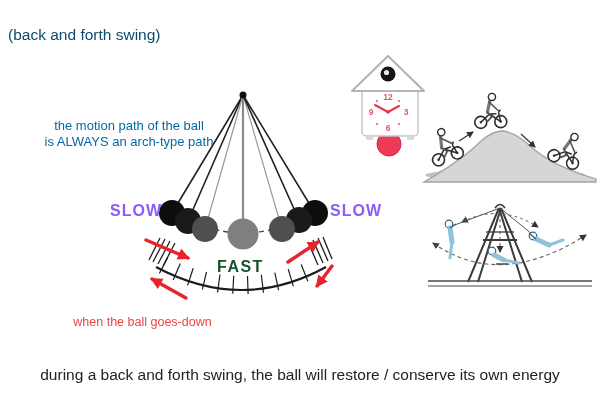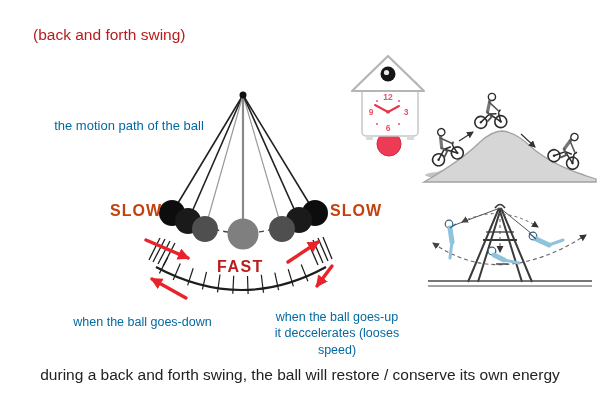--- a/index.html
+++ b/index.html
@@ -7,32 +7,32 @@
     position:relative;width:600px;height:400px;background:#ffffff;overflow:hidden;
     font-family:"Liberation Sans",sans-serif;
   }
   .abs{position:absolute;}
   #title{
     left:8px;top:3px;width:460px;
     font-size:18px;font-weight:bold;letter-spacing:.2px;color:#1b1b1b;
   }
   #subtitle{
     left:8px;top:26px;width:300px;
-    font-size:15.5px;color:#b91c1c;margin-left:25px;
+    font-size:15.5px;color:#0c4a6e;
   }
   .red-note{
     left:38px;top:118px;width:182px;text-align:center;
     font-size:13px;line-height:1.25;color:#0369a1;
   }
-  .slow{font-size:16px;letter-spacing:1px;color:#c2410c;font-weight:bold;}
+  .slow{font-size:16px;letter-spacing:1px;color:#8b5cf6;font-weight:bold;}
   #slow-left{left:110px;top:202px;}
   #slow-right{left:330px;top:202px;}
-  #fast{left:217px;top:258px;font-size:16px;letter-spacing:1.5px;color:#b91c1c;font-weight:bold;}
+  #fast{left:217px;top:258px;font-size:16px;letter-spacing:1.5px;color:#14532d;font-weight:bold;}
   .blue-note{
-    text-align:center;font-size:12.5px;line-height:1.3;color:#0369a1;
+    text-align:center;font-size:12.5px;line-height:1.3;color:#ef4444;
   }
   #note-down{left:60px;top:314px;width:165px;}
   #note-up{left:256px;top:309px;width:162px;}
   #footer-text{
     left:0;top:366px;width:600px;text-align:center;
     font-size:15.5px;color:#222;
   }
   svg text.clock-num{font-family:"Liberation Sans",sans-serif;font-size:8.5px;font-weight:bold;fill:#e85266;}
 </style>
 </head>
@@ -200,28 +200,25 @@
         <line x1="428" y1="281" x2="592" y2="281" stroke-width="1.6"></line>
         <line x1="428" y1="286" x2="592" y2="286" stroke-width="1"></line>
       </g>
     </g>
   </svg>
 
   <div id="subtitle" class="abs">(back and forth swing)</div>
 
   <div class="abs red-note">
     <div>the motion path of the ball</div>
+    <div>is ALWAYS an arch-type path</div>
   </div>
 
   <div id="slow-left" class="abs slow">SLOW</div>
   <div id="slow-right" class="abs slow">SLOW</div>
   <div id="fast" class="abs">FAST</div>
 
   <div id="note-down" class="abs blue-note">
     <div>when the ball goes-down</div>
   </div>
-  <div id="note-up" class="abs blue-note">
-    <div>when the ball goes-up</div>
-    <div>it deccelerates (looses speed)</div>
-  </div>
 
   <div id="footer-text" class="abs">during a back and forth swing, the ball will restore / conserve its own energy</div>
 </div>
 
 </body></html>

